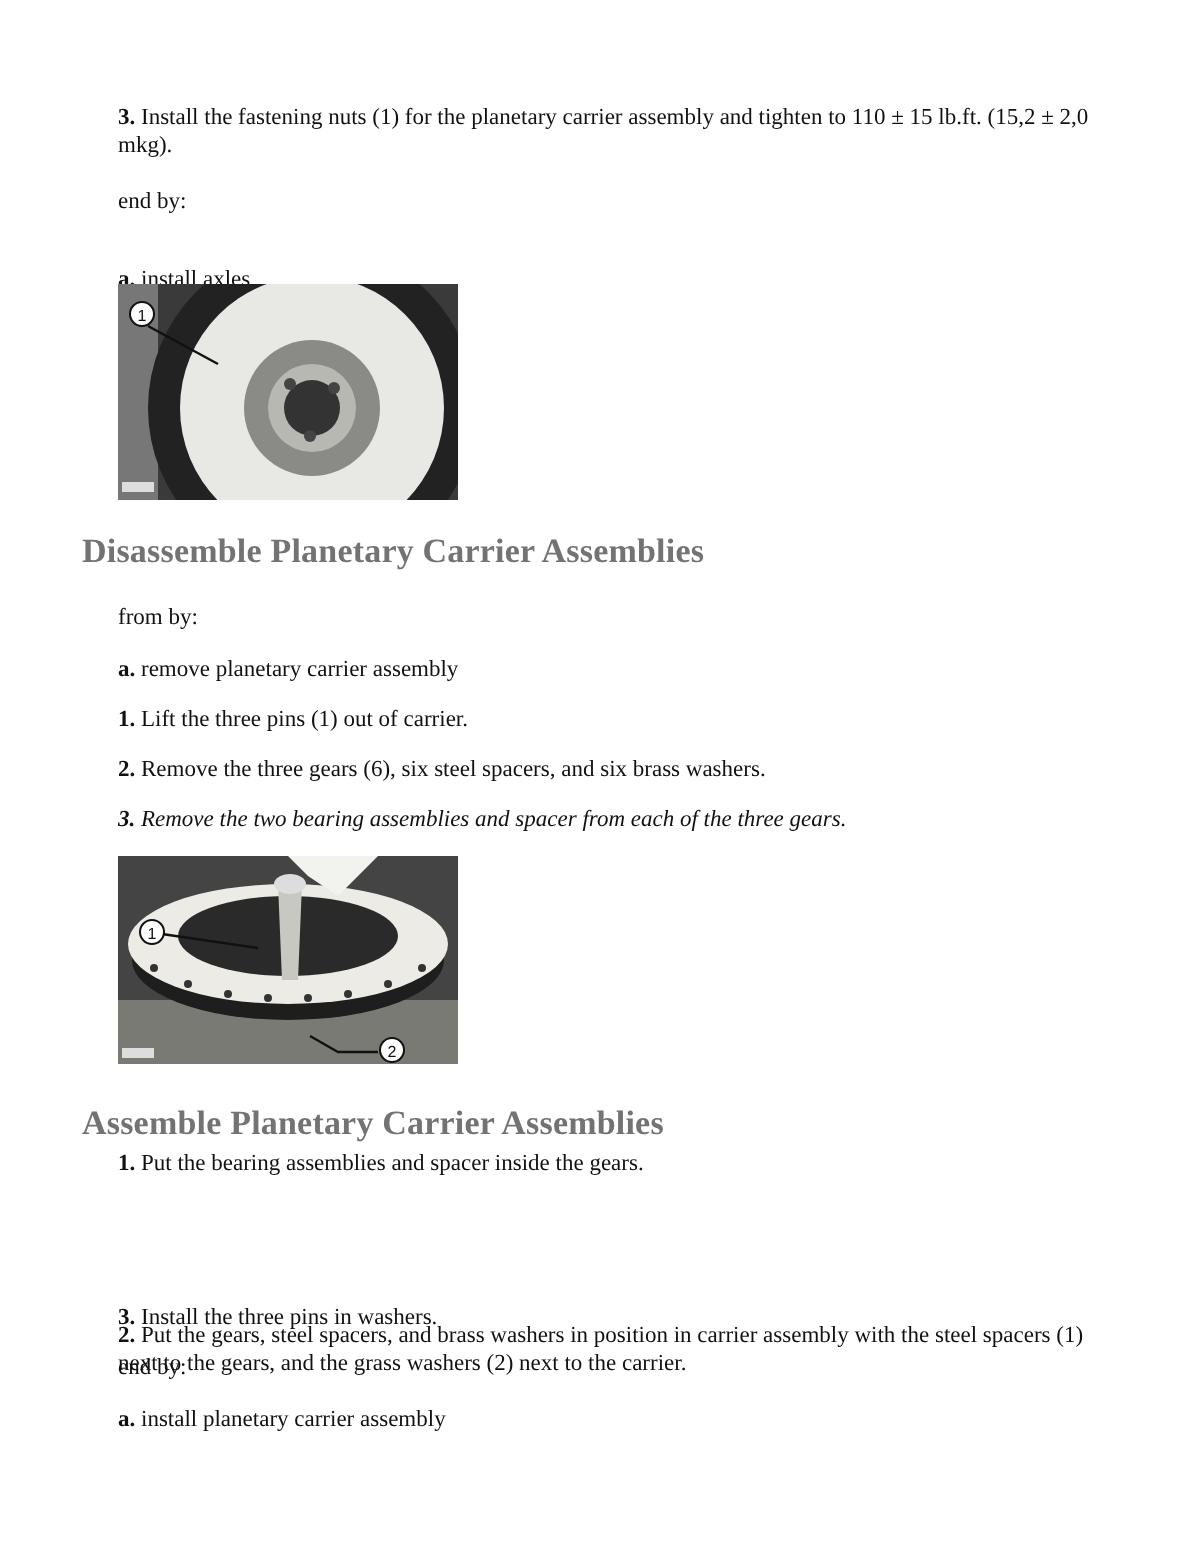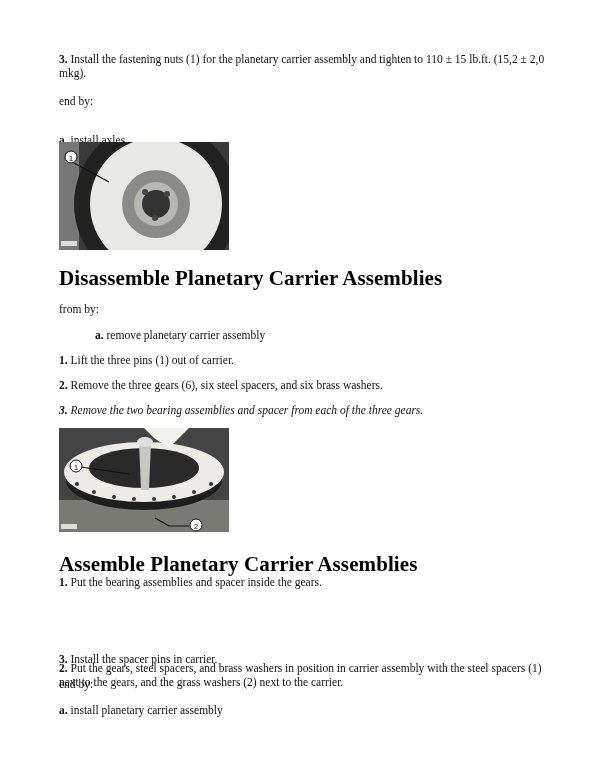--- a/index.html
+++ b/index.html
@@ -1,21 +1,21 @@
 <!DOCTYPE html>
 <html><head>
   <meta charset="utf-8">
   <style>
     html, body { margin: 0; padding: 0; background: #ffffff; }
     body { width: 600px; height: 776px; position: relative; overflow: hidden;
       font-family: "Liberation Serif", serif; color: #111; font-size: 11.5px; }
     .p { position: absolute; left: 59px; width: 490px; line-height: 14px; margin: 0; }
     .p b { font-weight: bold; }
-    h2 { position: absolute; left: 59px; margin: 0; font-family: "Liberation Serif", serif;
-      font-size: 21px; font-weight: bold; color: #000000; letter-spacing: 0.1px; }
+    h2 { position: absolute; left: 41px; margin: 0; font-family: "Liberation Serif", serif;
+      font-size: 17px; font-weight: bold; color: #737373; letter-spacing: 0.1px; }
     .fig { position: absolute; left: 59px; overflow: hidden; }
     .fig svg { display: block; }
   </style>
 </head>
 <body>
 
 <p class="p" style="top:52px;"><b>3.</b><span> Install the fastening nuts (1) for the planetary carrier assembly and tighten to 110 ± 15 lb.ft. (15,2 ± 2,0 mkg).</span></p>
 <p class="p" style="top:94px;">end by:</p>
 <p class="p" style="top:133px;"><b>a.</b><span> install axles</span></p>
 
@@ -33,21 +33,21 @@
     <circle cx="96" cy="76" r="3" fill="#444"></circle>
     <line x1="15" y1="21" x2="50" y2="40" stroke="#111" stroke-width="1.2"></line>
     <circle cx="12" cy="15" r="6" fill="#fff" stroke="#111" stroke-width="1"></circle>
     <text x="12" y="18.5" font-size="8" text-anchor="middle" font-family="Liberation Sans, sans-serif" fill="#111">1</text>
     <rect x="2" y="99" width="16" height="5" fill="#ddd"></rect>
   </svg>
 </div>
 
 <h2 style="top:266px;">Disassemble Planetary Carrier Assemblies</h2>
 <p class="p" style="top:302px;">from by:</p>
-<p class="p" style="top:328px;margin-left:36px;"><b>a.</b><span> remove planetary carrier assembly</span></p>
+<p class="p" style="top:328px;"><b>a.</b><span> remove planetary carrier assembly</span></p>
 <p class="p" style="top:353px;"><b>1.</b><span> Lift the three pins (1) out of carrier.</span></p>
 <p class="p" style="top:378px;"><b>2.</b><span> Remove the three gears (6), six steel spacers, and six brass washers.</span></p>
 <p class="p" style="top:403px;font-style:italic;"><b>3.</b><span> Remove the two bearing assemblies and spacer from each of the three gears.</span></p>
 
 <div class="fig" style="top:428px; width:170px; height:104px;">
   <svg width="170" height="104" viewBox="0 0 170 104">
     <rect x="0" y="0" width="170" height="104" fill="#444"></rect>
     <rect x="0" y="72" width="170" height="32" fill="#7a7a74"></rect>
     <ellipse cx="85" cy="52" rx="78" ry="30" fill="#1e1e1e"></ellipse>
     <ellipse cx="85" cy="44" rx="80" ry="30" fill="#ecebe6"></ellipse>
@@ -71,15 +71,15 @@
     <polyline points="96,90 110,98 130,98" fill="none" stroke="#111" stroke-width="1.2"></polyline>
     <circle cx="137" cy="97" r="6" fill="#fff" stroke="#111" stroke-width="1"></circle>
     <text x="137" y="100.5" font-size="8" text-anchor="middle" font-family="Liberation Sans, sans-serif" fill="#111">2</text>
     <rect x="2" y="96" width="16" height="5" fill="#ddd"></rect>
   </svg>
 </div>
 
 <h2 style="top:552px;font-family:Liberation Serif, serif;">Assemble Planetary Carrier Assemblies</h2>
 <p class="p" style="top:552px;margin-top:23px;"><b>1.</b><span> Put the bearing assemblies and spacer inside the gears.</span></p>
 <p class="p" style="top:613px;margin-top:48px;"><b>2.</b><span> Put the gears, steel spacers, and brass washers in position in carrier assembly with the steel spacers (1) next to the gears, and the grass washers (2) next to the carrier.</span></p>
-<p class="p" style="top:652px;"><b>3.</b><span> Install the spacer pins in carrier.</span></p>
+<p class="p" style="top:652px;"><b>3.</b><span> Install the three pins in washers.</span></p>
 <p class="p" style="top:677px;">end by:</p>
 <p class="p" style="top:703px;"><b>a.</b><span> install planetary carrier assembly</span></p>
 
 </body></html>

